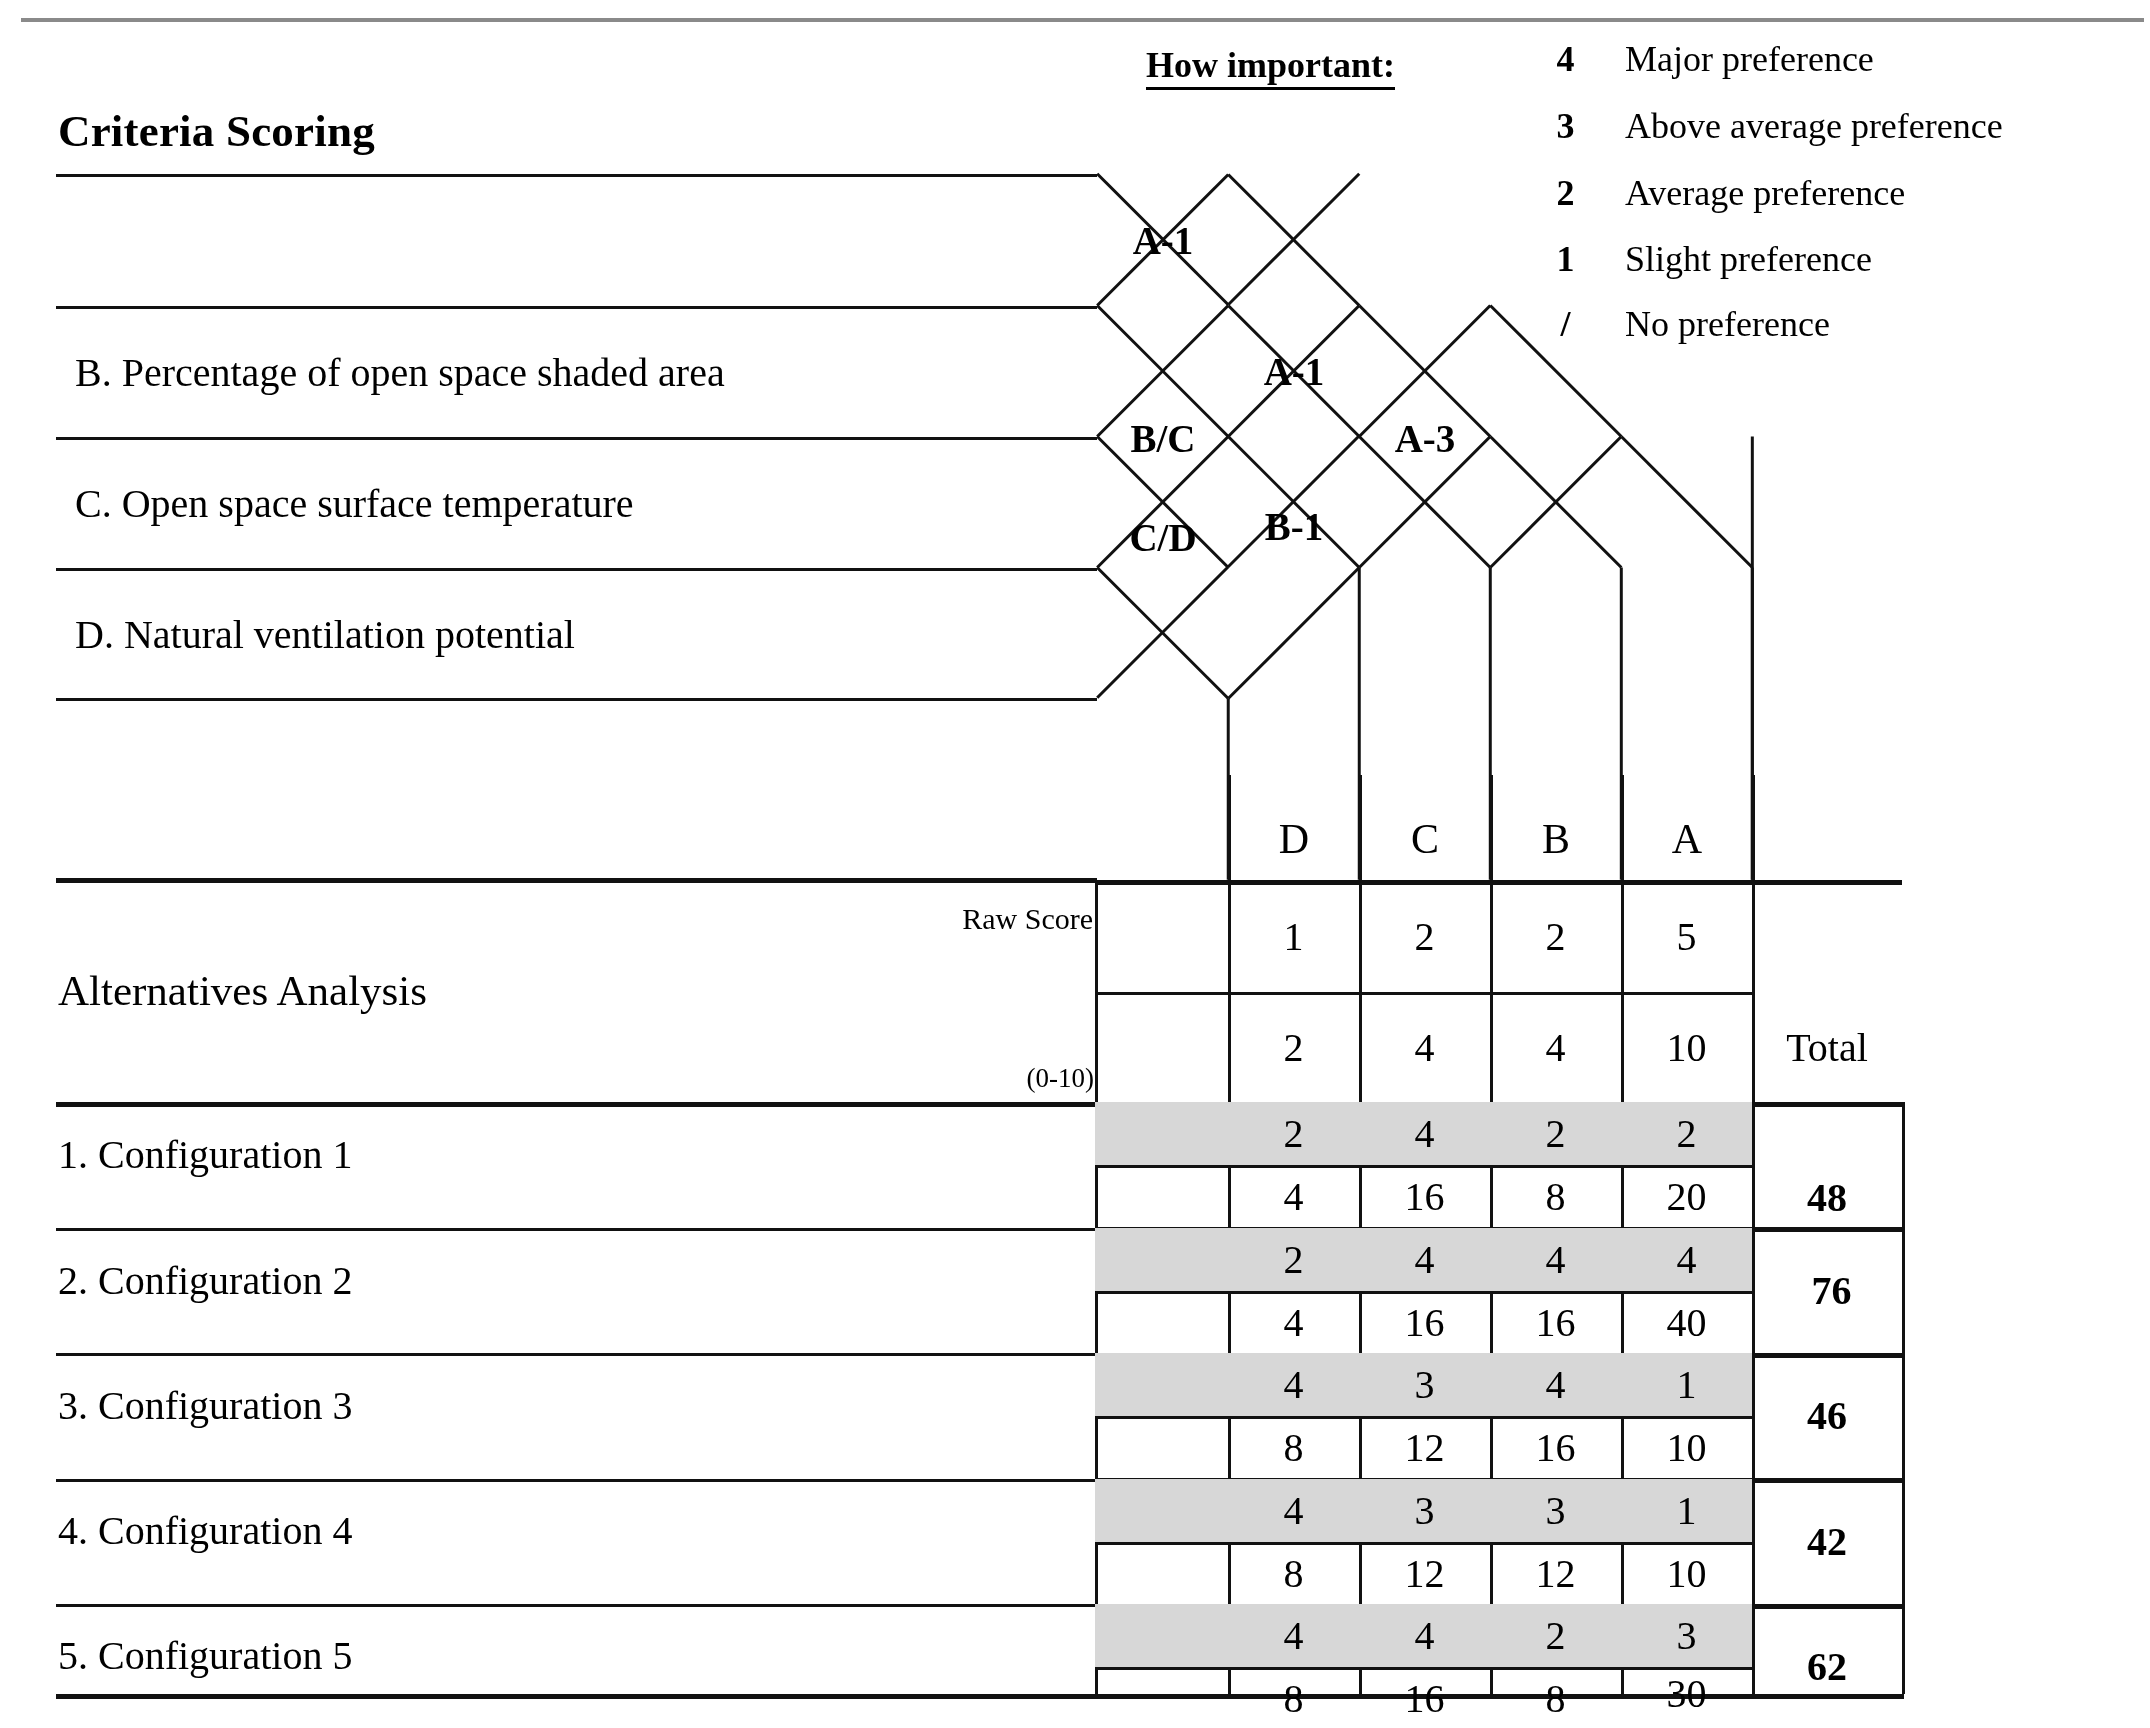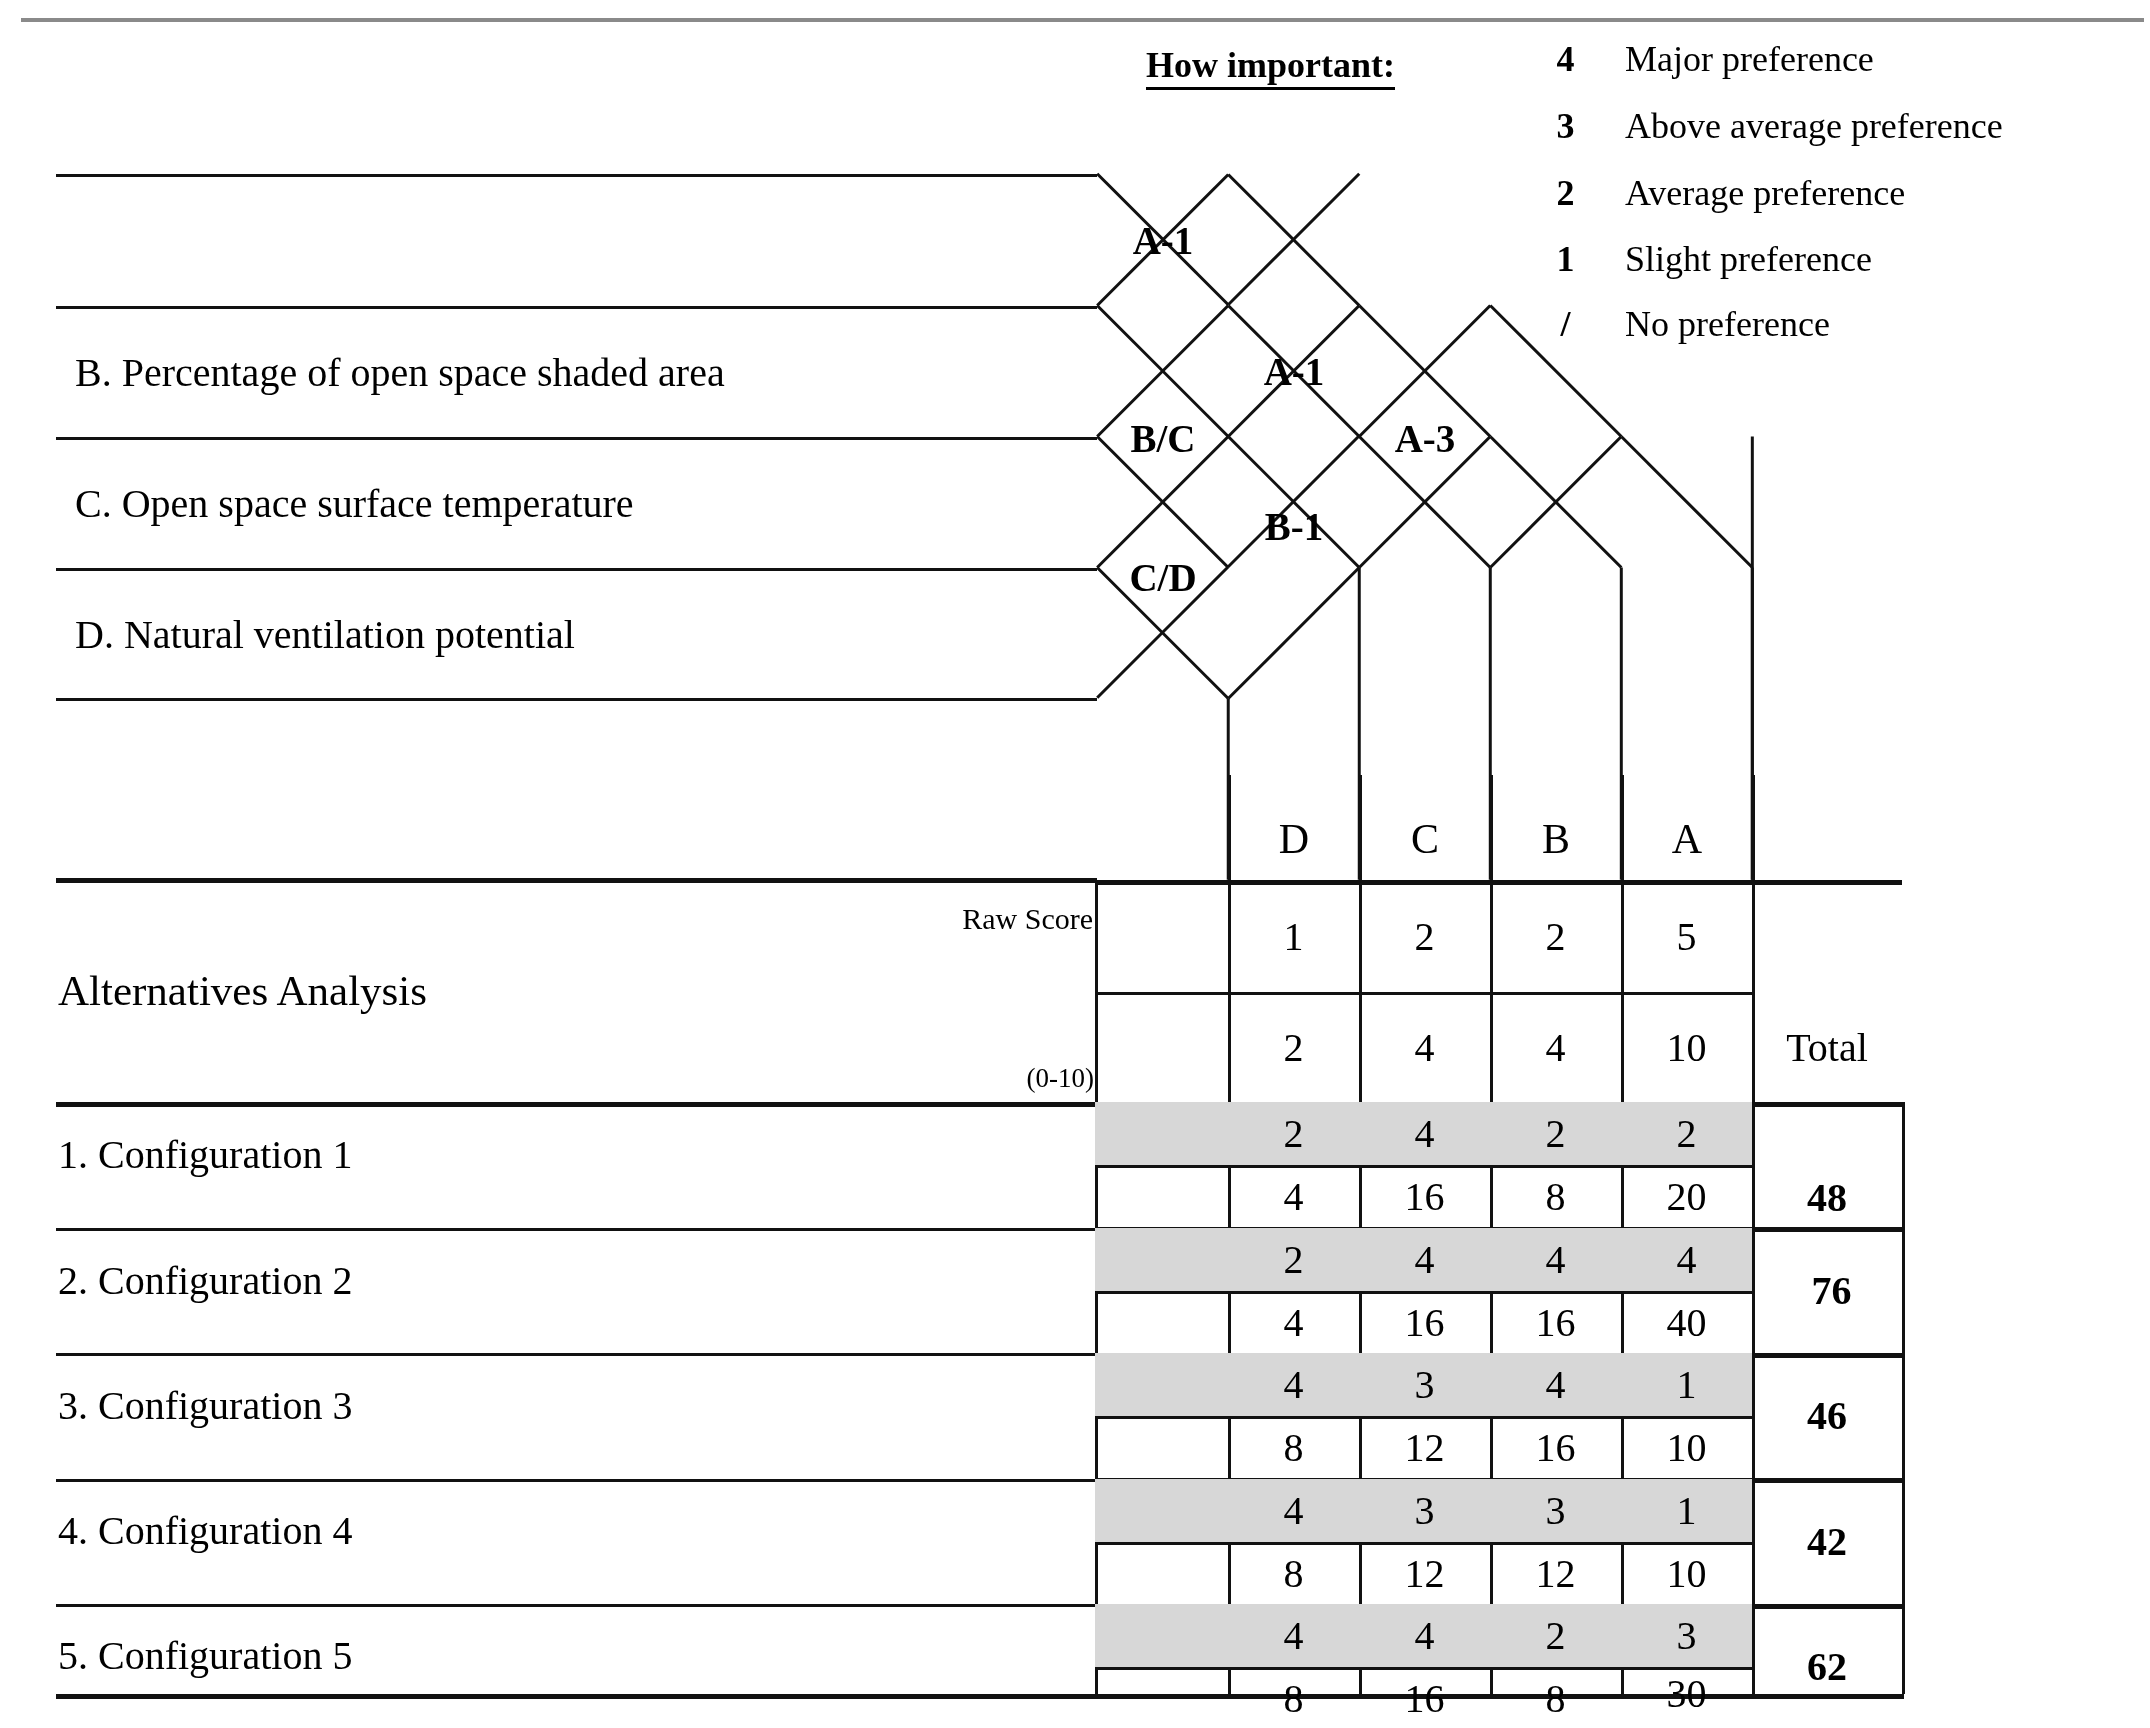--- a/index.html
+++ b/index.html
@@ -59,20 +59,21 @@
   .hline{position:absolute;height:0;border-top:3px solid #111;}
   .hline.thick{border-top-width:5.2px;}
 </style>
 </head>
 <body>
 
 <div id="root">
 
   <div class="toprule"></div>
 
+  <div class="h-criteria">Criteria Scoring</div>
 
   <div class="critline" style="top:174px;width:1041px;"></div>
   <div class="critline" style="top:306px;width:1041px;"></div>
   <div class="critline" style="top:437px;width:1041px;"></div>
   <div class="critline" style="top:568px;width:1041px;"></div>
   <div class="critline" style="top:698px;width:1041px;"></div>
 
   <div class="crit" style="top:349px;">B. Percentage of open space shaded area</div>
   <div class="crit" style="top:480px;">C. Open space surface temperature</div>
   <div class="crit" style="top:611px;">D. Natural ventilation potential</div>
@@ -142,21 +143,21 @@
       <path d="M2165,583 L2340,758"></path>
       <path d="M2340,758 L2340,1175"></path>
     </g>
   </svg>
 
   <div class="dlab" style="left:1163px;top:240px;">A-1</div>
   <div class="dlab" style="left:1294px;top:371px;">A-1</div>
   <div class="dlab" style="left:1425px;top:438px;">A-3</div>
   <div class="dlab" style="left:1163px;top:438px;">B/C</div>
   <div class="dlab" style="left:1294px;top:526px;">B-1</div>
-  <div class="dlab" style="left:1163px;top:577px;text-align:center;">C/D</div>
+  <div class="dlab" style="left:1163px;top:537px;text-align:center;">C/D</div>
 
   <div class="colhdr" style="left:1294px;top:839px;">D</div>
   <div class="colhdr" style="left:1425px;top:839px;">C</div>
   <div class="colhdr" style="left:1556px;top:839px;">B</div>
   <div class="colhdr" style="left:1687px;top:839px;">A</div>
 
   <div class="h-alternatives">Alternatives Analysis</div>
 
   <div class="sidelab" style="left:764px;top:902px;width:329px;">Raw Score</div>
   <div class="sidelab" style="left:824px;top:1063px;width:270px;font-size:27px;">(0-10)</div>

